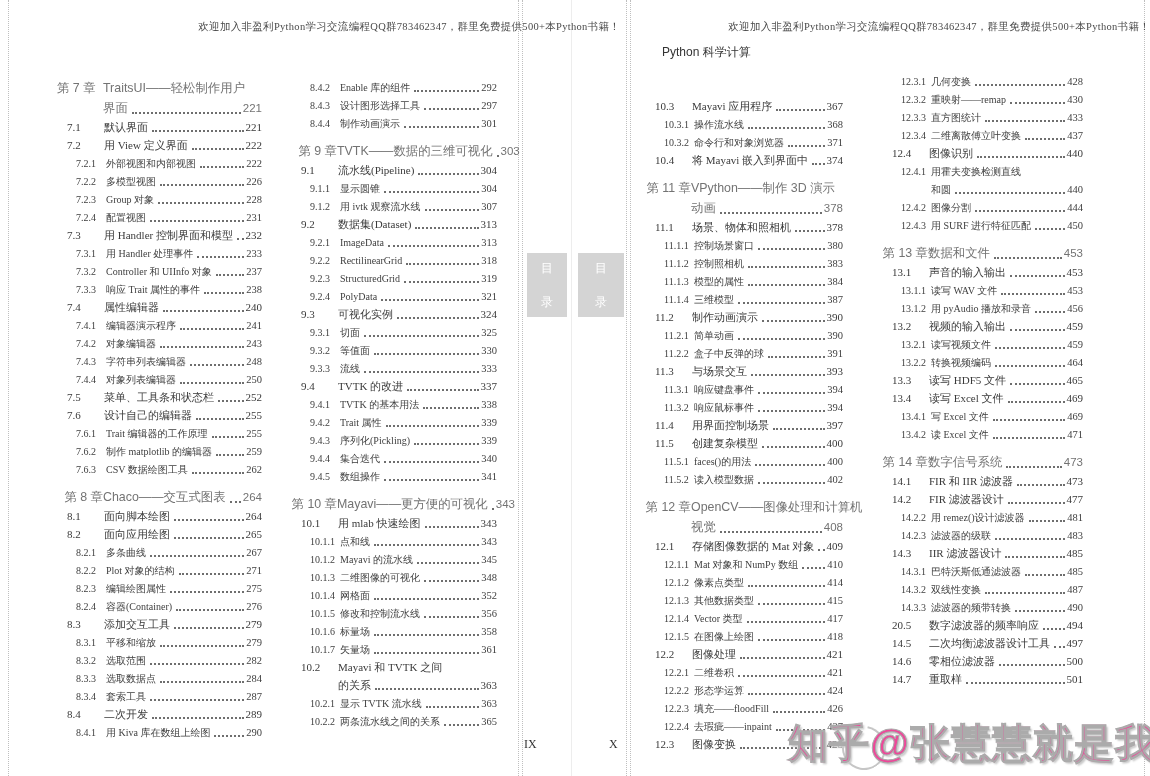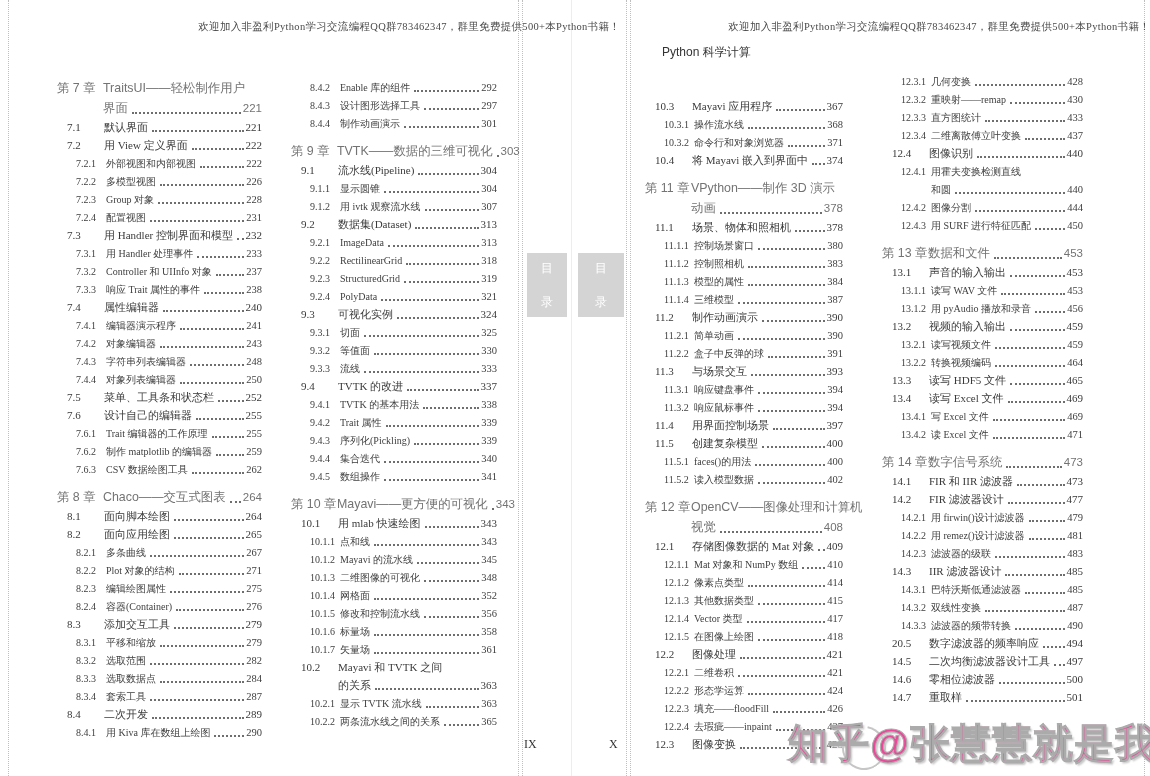--- a/index.html
+++ b/index.html
@@ -34,21 +34,21 @@
   #p2c2{left:882px;top:72px;width:201px;}
   .row{display:flex;align-items:flex-end;min-height:18px;line-height:17px;}
   .row .num{flex:0 0 auto;white-space:nowrap;}
   .row .t{flex:0 0 auto;white-space:nowrap;}
   .row .leader{flex:1 1 auto;min-width:2px;border-bottom:2px dotted #6e6e6e;margin:0 2px 4px 4px;}
   .row .pg{flex:0 0 auto;white-space:nowrap;font-size:11px;}
   .lv0{font-family:Liberation Sans, sans-serif;font-size:12.4px;color:#737373;
        font-weight:500;min-height:20px;line-height:19px;}
   .lv0 .num{min-width:46px;}
   .lv0 .pg{font-size:11.5px;font-weight:400;}
-  .ch-start{margin-top:9px;}
+  .ch-start{margin-top:9px;text-align:right;}
   .lv0.cont-row{margin-top:0;align-items:flex-end;}
   .lv1{font-size:11px;}
   .lv1 .num{margin-left:10px;min-width:37px;}
   .lv2{font-size:10px;color:#404040;}
   .lv2 .num{margin-left:19px;min-width:30px;}
   .lv2 .pg{font-size:10.5px;}
   .cont-row .spacer{flex:0 0 46px;}
   .lv1.cont-row .spacer{flex:0 0 47px;}
   .lv2.cont-row .spacer{flex:0 0 49px;}
   
@@ -847,26 +847,20 @@
       <span class="leader"></span>
       <span class="pg">473</span>
     </div>
     <div class="row lv1">
       <span class="num">14.2</span>
       <span class="t">FIR 滤波器设计</span>
       <span class="leader"></span>
       <span class="pg">477</span>
     </div>
     <div class="row lv2">
-      <span class="num">14.2.1</span>
-      <span class="t">用 firwin()设计滤波器</span>
-      <span class="leader"></span>
-      <span class="pg">479</span>
-    </div>
-    <div class="row lv2">
       <span class="num">14.2.2</span>
       <span class="t">用 remez()设计滤波器</span>
       <span class="leader"></span>
       <span class="pg">481</span>
     </div>
     <div class="row lv2">
       <span class="num">14.2.3</span>
       <span class="t">滤波器的级联</span>
       <span class="leader"></span>
       <span class="pg">483</span>

